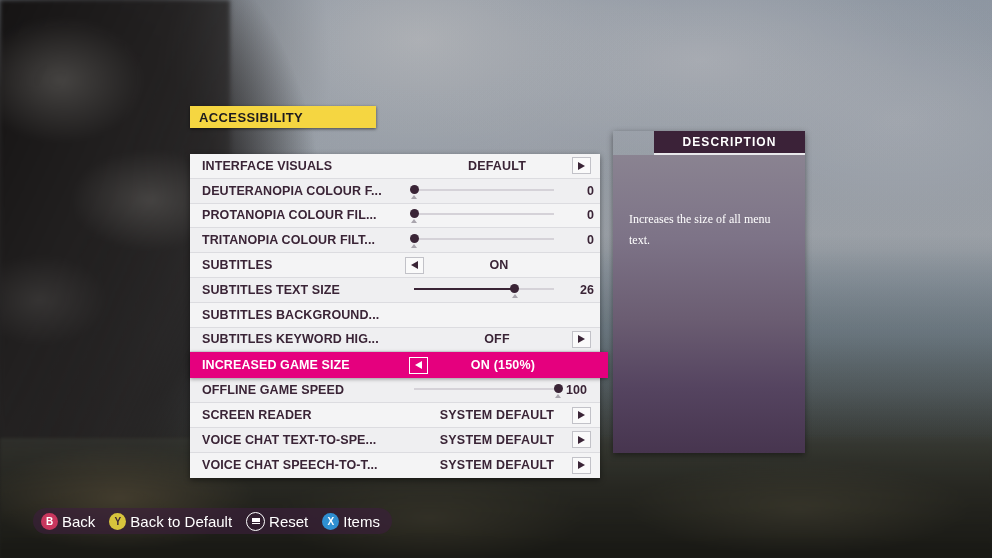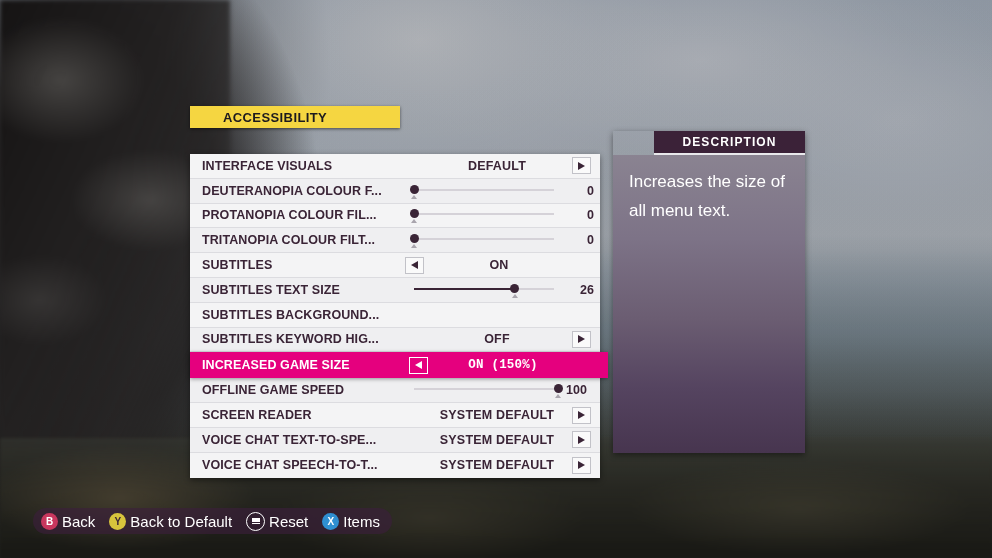--- a/index.html
+++ b/index.html
@@ -72,21 +72,20 @@
 
   
   #category-tab {
     position: absolute;
     left: 190px; top: 106px;
     width: 186px; height: 22px;
     background: #f5d641;
     display: flex;
     align-items: center;
     box-shadow: 0 1px 3px rgba(0,0,0,0.55);
-    padding-left: 24px;
   }
   #category-tab .tab-label {
     font-size: 13px;
     font-weight: bold;
     color: #1c1a1e;
     letter-spacing: 0.4px;
     padding-left: 9px;
     font-family: "Liberation Sans", sans-serif;
   }
 
@@ -234,21 +233,21 @@
   .row.selected {
     background: #e4form;
     background: #e5007e;
     border-bottom: none;
     width: 418px;
     height: 26px;
     z-index: 5;
     box-shadow: 0 1px 4px rgba(0,0,0,0.4);
   }
   .row.selected .label { color: #ffffff; }
-  .row.selected .opt-value { color: #ffffff; font-family: Liberation Mono, monospace; }
+  .row.selected .opt-value { color: #ffffff; }
   .row.selected .arrow-box {
     background: transparent;
     border: 1.5px solid #ffffff;
   }
   .row.selected .arrow-box.left-arrow .tri { border-right-color: #ffffff; }
 
   
   #description-panel {
     position: absolute;
     left: 613px; top: 131px;
@@ -272,24 +271,25 @@
     letter-spacing: 1.1px;
     font-family: "Liberation Sans", sans-serif;
   }
   #description-body {
     height: 298px;
     background: linear-gradient(to bottom, #8a8391 0%, #7d7387 28%, #6b5d72 55%, #554460 78%, #47354f 100%);
     padding: 12px 14px 0 16px;
     box-sizing: border-box;
   }
   #description-body .desc-text {
-    font-size: 17px;
+    font-size: 12px;
     color: #ffffff;
     line-height: 1.72;
-    font-family: Liberation Sans, sans-serif;
+    font-family: Liberation Serif, serif;
+    margin-top: 42px;
   }
 
   
   #button-bar {
     position: absolute;
     left: 33px;
     bottom: 24px;
     height: 26px;
     display: flex;
     align-items: center;

